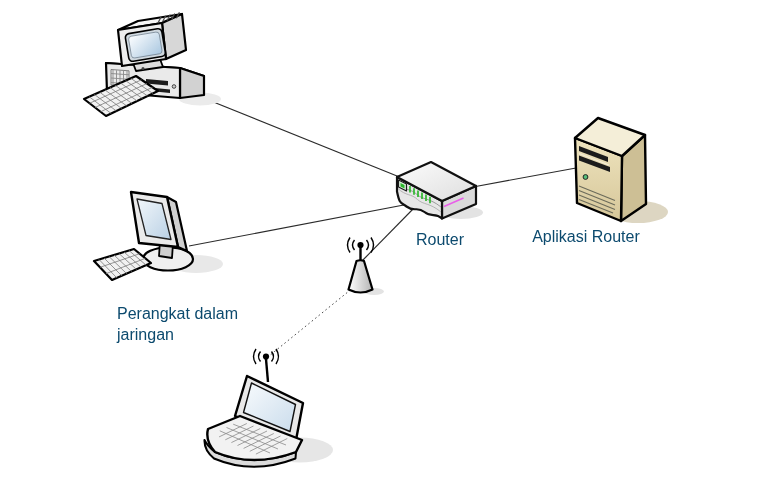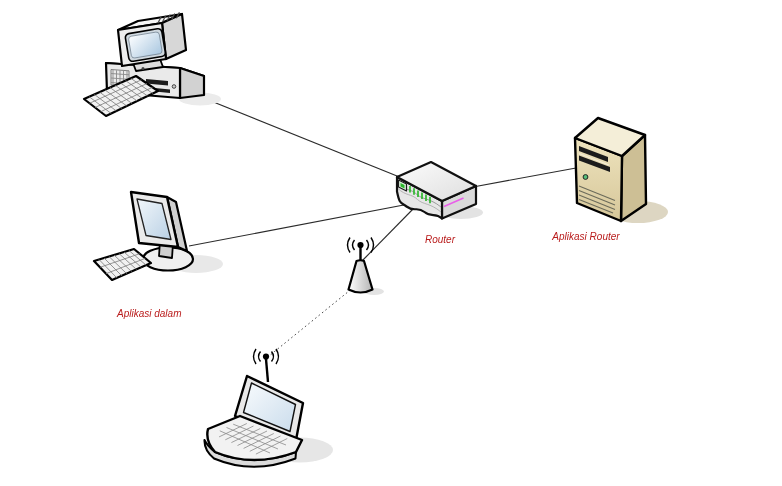--- a/index.html
+++ b/index.html
@@ -6,24 +6,23 @@
   .stage {
     position:relative;
     width:782px; height:486px;
     background:#ffffff;
     overflow:hidden;
     font-family:"Liberation Sans", sans-serif;
   }
   .stage svg { position:absolute; left:0; top:0; }
   .diagram-label {
     position:absolute;
-    font-style:italic;
-    font-size:10px;
+    font-size:16px;
     line-height:21px;
-    color:#b91c1c;
+    color:#0c4a6e;
     white-space:nowrap;
   }
   .label-client  { left:117px; top:303px; text-align:left; }
   .label-router  { left:402px; top:229px; width:76px;  text-align:center; }
   .label-server  { left:516px; top:226px; width:140px; text-align:center; }
 </style>
 </head>
 <body>
 
 <div class="stage">
@@ -219,18 +218,19 @@
       <line x1="260.3" y1="428.5" x2="231.4" y2="442.6"></line>
           <line x1="267" y1="431" x2="237.5" y2="445.5"></line>
       <line x1="273.8" y1="433.5" x2="243.6" y2="448.4"></line>
           <line x1="280.5" y1="436" x2="249.8" y2="451.3"></line>
       <line x1="287.3" y1="438.5" x2="255.9" y2="454.1"></line>
     </g>
   </g>
 </svg>
 
   <div class="diagram-label label-client">
-    <div>Aplikasi dalam</div>
+    <div>Perangkat dalam</div>
+    <div>jaringan</div>
   </div>
   <div class="diagram-label label-router">Router</div>
   <div class="diagram-label label-server">Aplikasi Router</div>
 
 </div>
 
 </body></html>

